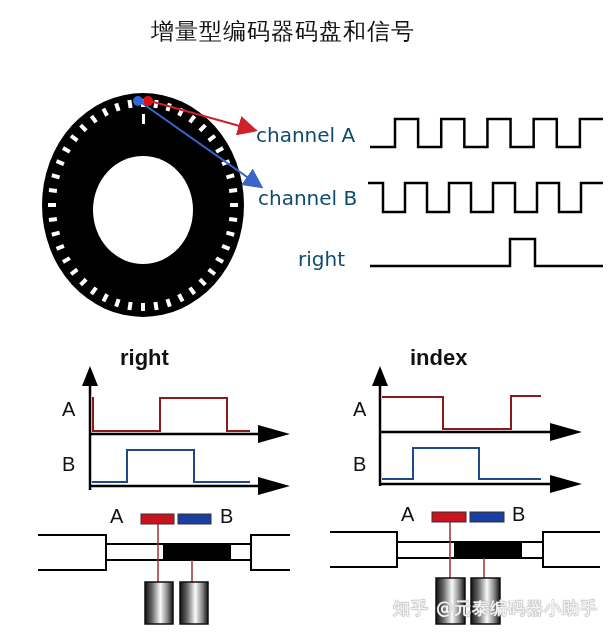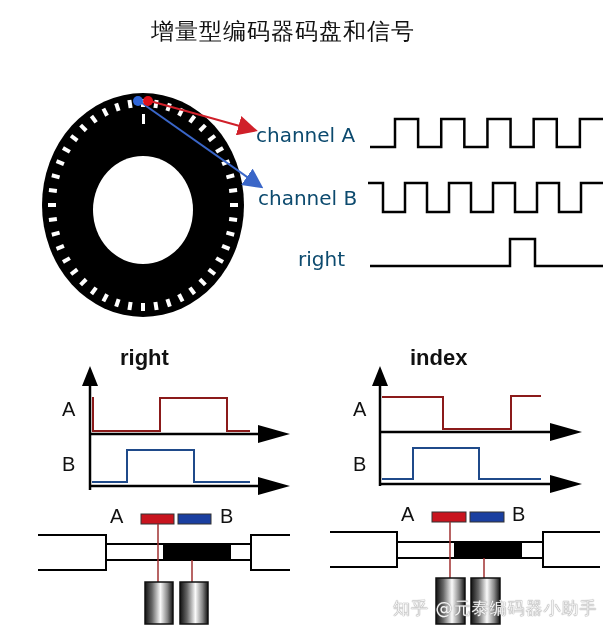--- a/index.html
+++ b/index.html
@@ -157,13 +157,13 @@
 <div class="abs axis-label" style="left:62px; top:453px;">B</div>
 <div class="abs axis-label" style="left:110px; top:505px;">A</div>
 <div class="abs axis-label" style="left:220px; top:505px;">B</div>
 
 <div class="abs panel-title" style="left:410px; top:345px;">index</div>
 <div class="abs axis-label" style="left:353px; top:398px;">A</div>
 <div class="abs axis-label" style="left:353px; top:453px;">B</div>
 <div class="abs axis-label" style="left:401px; top:503px;">A</div>
 <div class="abs axis-label" style="left:512px; top:503px;">B</div>
 
-<div class="abs watermark" style="left:393px; top:597px;">知乎 @元泰编码器小助手</div>
+<div class="abs watermark" style="left:393px; top:597px;font-weight:bold;">知乎 @元泰编码器小助手</div>
 
 </body></html>

